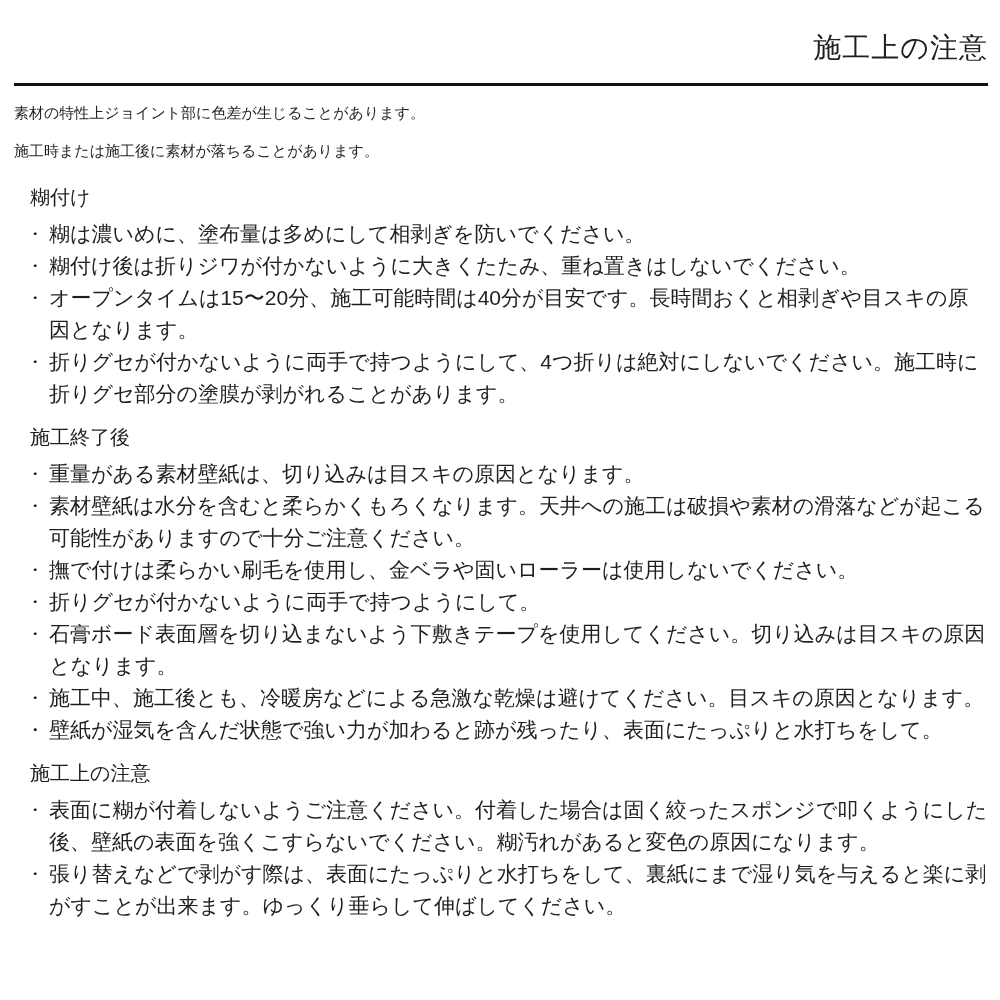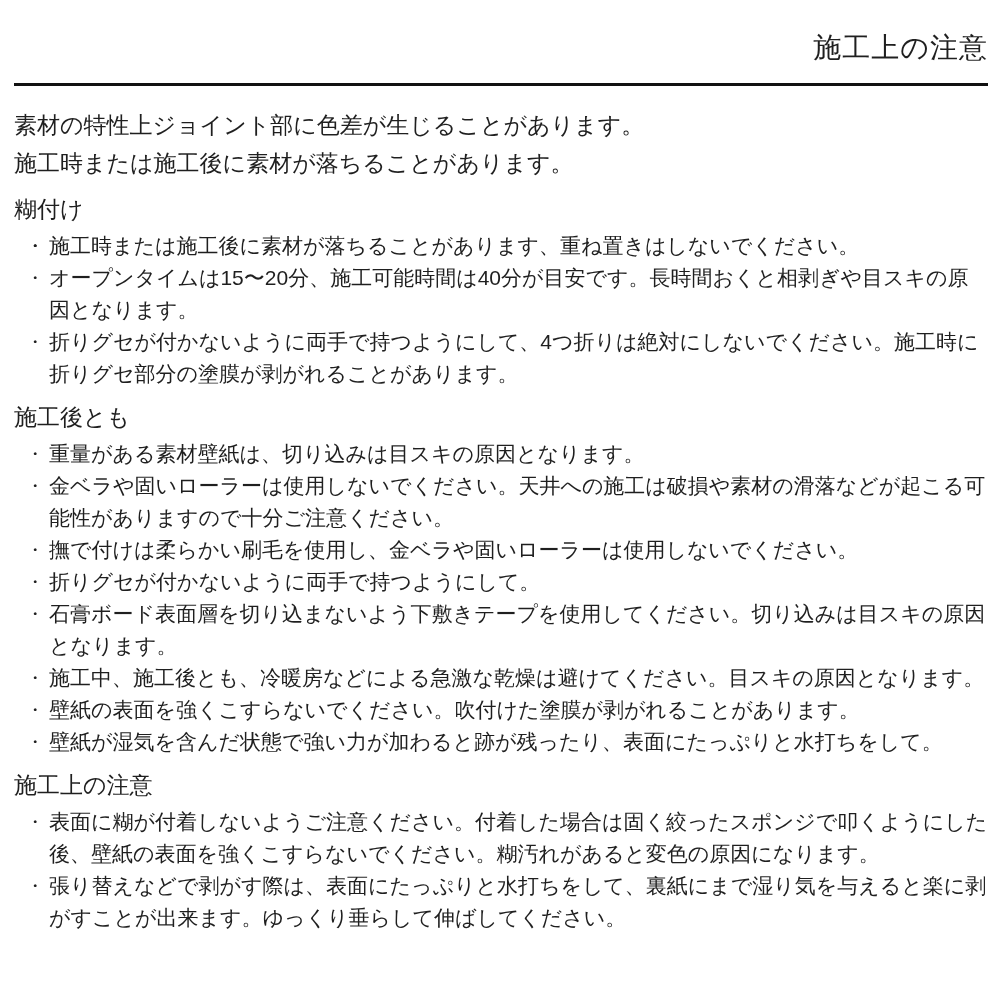--- a/index.html
+++ b/index.html
@@ -27,32 +27,32 @@
     font-weight: 400;
     line-height: 32px;
     letter-spacing: 1px;
   }
   .title-rule {
     border: none;
     border-top: 3px solid #111111;
     margin: 19px 0 0 0;
   }
   .intro {
-    margin-top: 20px;
-    font-size: 23px;
+    margin-top: 8px;
+    font-size: 15px;
     line-height: 38px;
   }
   .intro-line {
     white-space: normal;
   }
   .section-heading {
-    font-size: 23px;
+    font-size: 20px;
     font-weight: 400;
     line-height: 30px;
-    margin: 12px 0 6px 0;
+    margin: 12px 0 6px 16px;
   }
   .section-items {
     font-size: 21px;
     line-height: 32px;
   }
   .item {
     position: relative;
     padding-left: 35px;
   }
   .item .dot {
@@ -69,34 +69,34 @@
 <div class="doc">
   <h1 class="page-title">施工上の注意</h1>
   <hr class="title-rule">
   <div class="intro">
       <div class="intro-line">素材の特性上ジョイント部に色差が生じることがあります。</div>
       <div class="intro-line">施工時または施工後に素材が落ちることがあります。</div>
     </div>
   <div id="sections">
       <div class="section-heading">糊付け</div>
       <div class="section-items">
-        <div class="item"><span class="dot">・</span></div>
-        <div class="item"><span class="dot">・</span><span>施工時または施工後に素材が落ちることがあります、重ね置きはしないでください。</span></div>
+        <div class="item"><span class="dot">・</span><span>糊は濃いめに、塗布量は多めにして相剥ぎを防いでください。</span></div>
+        <div class="item"><span class="dot">・</span><span>糊付け後は折りジワが付かないように大きくたたみ、重ね置きはしないでください。</span></div>
         <div class="item"><span class="dot">・</span><span>オープンタイムは15〜20分、施工可能時間は40分が目安です。長時間おくと相剥ぎや目スキの原因となります。</span></div>
         <div class="item"><span class="dot">・</span><span>折りグセが付かないように両手で持つようにして、4つ折りは絶対にしないでください。施工時に折りグセ部分の塗膜が剥がれることがあります。</span></div>
       </div>
-      <div class="section-heading">施工後とも</div>
+      <div class="section-heading">施工終了後</div>
       <div class="section-items">
         <div class="item"><span class="dot">・</span><span>重量がある素材壁紙は、切り込みは目スキの原因となります。</span></div>
-        <div class="item"><span class="dot">・</span><span>金ベラや固いローラーは使用しないでください。天井への施工は破損や素材の滑落などが起こる可能性がありますので十分ご注意ください。</span></div>
+        <div class="item"><span class="dot">・</span><span>素材壁紙は水分を含むと柔らかくもろくなります。天井への施工は破損や素材の滑落などが起こる可能性がありますので十分ご注意ください。</span></div>
         <div class="item"><span class="dot">・</span><span>撫で付けは柔らかい刷毛を使用し、金ベラや固いローラーは使用しないでください。</span></div>
         <div class="item"><span class="dot">・</span><span>折りグセが付かないように両手で持つようにして。</span></div>
         <div class="item"><span class="dot">・</span><span>石膏ボード表面層を切り込まないよう下敷きテープを使用してください。切り込みは目スキの原因となります。</span></div>
         <div class="item"><span class="dot">・</span><span>施工中、施工後とも、冷暖房などによる急激な乾燥は避けてください。目スキの原因となります。</span></div>
-        <div class="item"><span class="dot">・</span><span>壁紙の表面を強くこすらないでください。吹付けた塗膜が剥がれることがあります。</span></div>
+        <div class="item"><span class="dot">・</span></div>
         <div class="item"><span class="dot">・</span><span>壁紙が湿気を含んだ状態で強い力が加わると跡が残ったり、表面にたっぷりと水打ちをして。</span></div>
       </div>
       <div class="section-heading">施工上の注意</div>
       <div class="section-items">
         <div class="item"><span class="dot">・</span><span>表面に糊が付着しないようご注意ください。付着した場合は固く絞ったスポンジで叩くようにした後、壁紙の表面を強くこすらないでください。糊汚れがあると変色の原因になります。</span></div>
         <div class="item"><span class="dot">・</span><span>張り替えなどで剥がす際は、表面にたっぷりと水打ちをして、裏紙にまで湿り気を与えると楽に剥がすことが出来ます。ゆっくり垂らして伸ばしてください。</span></div>
       </div>
     </div>
 </div>
 

